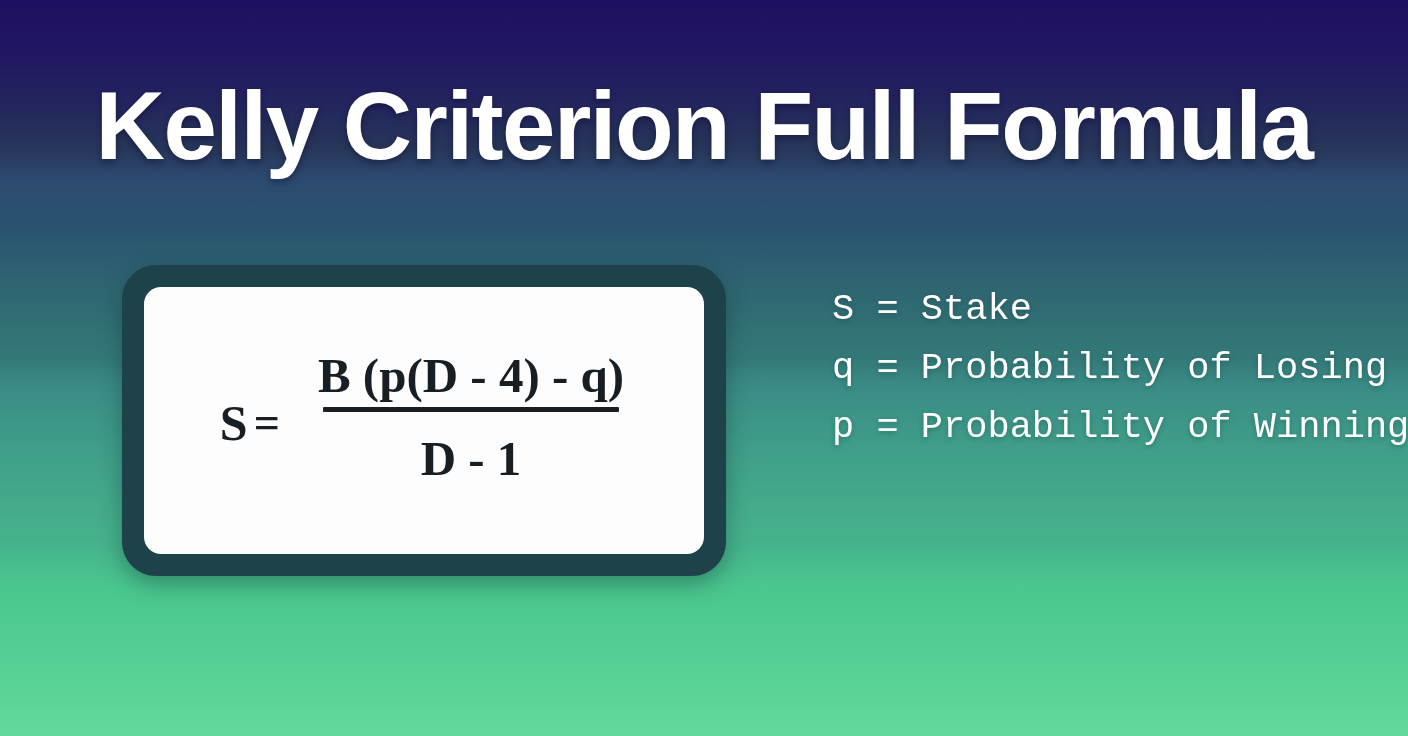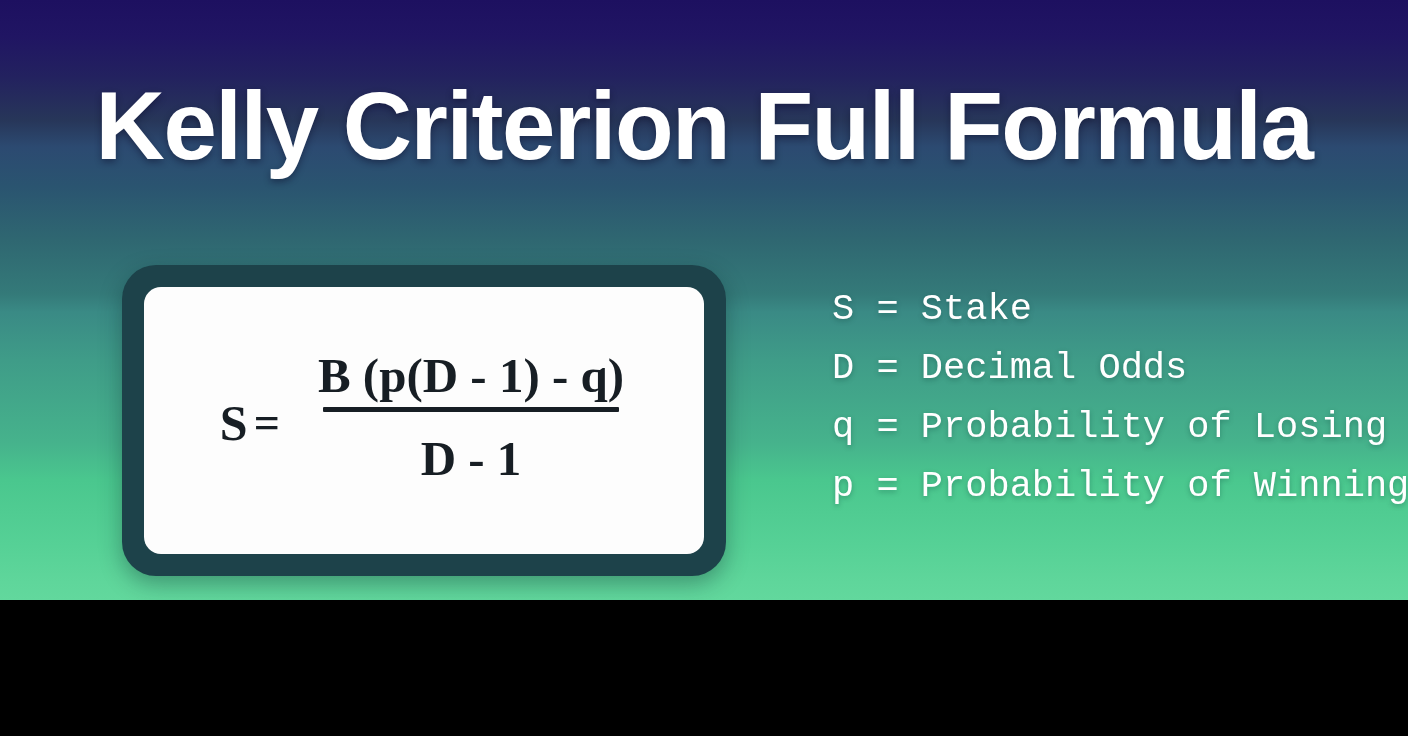--- a/index.html
+++ b/index.html
@@ -3,21 +3,21 @@
 <meta charset="utf-8">
 <style>
   html, body {
     margin: 0;
     padding: 0;
     background: #000;
   }
   #canvas {
     position: relative;
     width: 1408px;
-    height: 600px;
+    height: 736px;
     overflow: hidden;
     background: linear-gradient(
       to bottom,
       #1d1060 0%,
       #201563 6%,
       #23225f 13%,
       #273659 20%,
       #2c4a71 24.5%,
       #2a5470 31%,
       #2f6771 40%,
@@ -149,36 +149,33 @@
 <div id="canvas">
 
   <div class="title">Kelly Criterion Full Formula</div>
 
   <div class="formula-card">
     <div class="formula-inner">
       <div class="formula">
         <span class="lhs">S</span>
         <span class="eq">=</span>
         <span class="frac">
-          <span class="numer">B (p(D - 1) - q)</span>
+          <span class="numer">B (p(D - 4) - q)</span>
           <span class="frac-bar"></span>
           <span class="denom">D - 1</span>
         </span>
       </div>
     </div>
   </div>
 
   <div class="legend">
     <div class="legend-item">
       <span class="legend-sym">S = Stake</span>
     </div>
     <div class="legend-item">
-      <span class="legend-sym">D = Decimal Odds</span>
-    </div>
-    <div class="legend-item">
       <span class="legend-sym">q = Probability of Losing</span>
     </div>
     <div class="legend-item">
       <span class="legend-sym">p = Probability of Winning</span>
     </div>
   </div>
 
 </div>
 
 </body></html>

